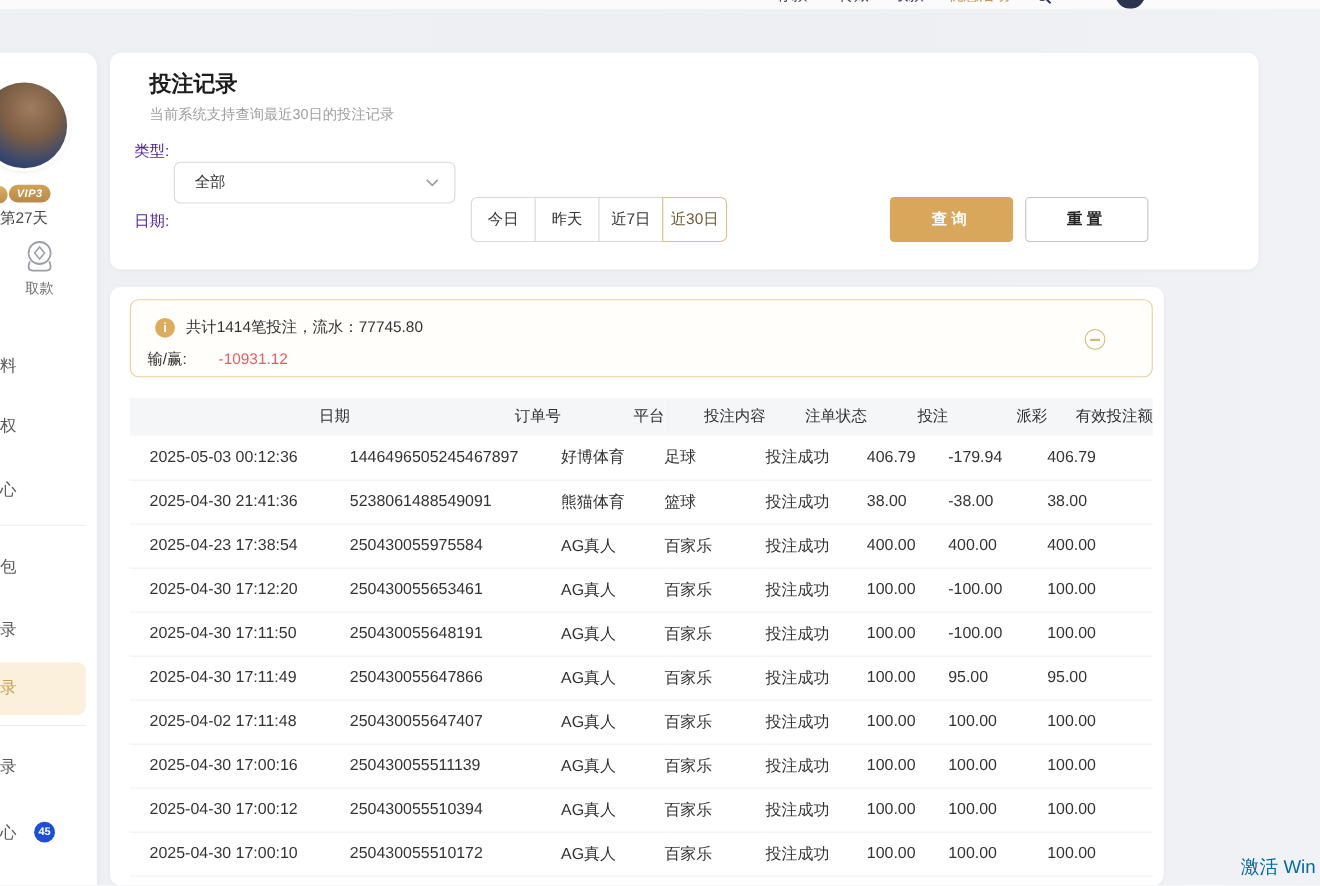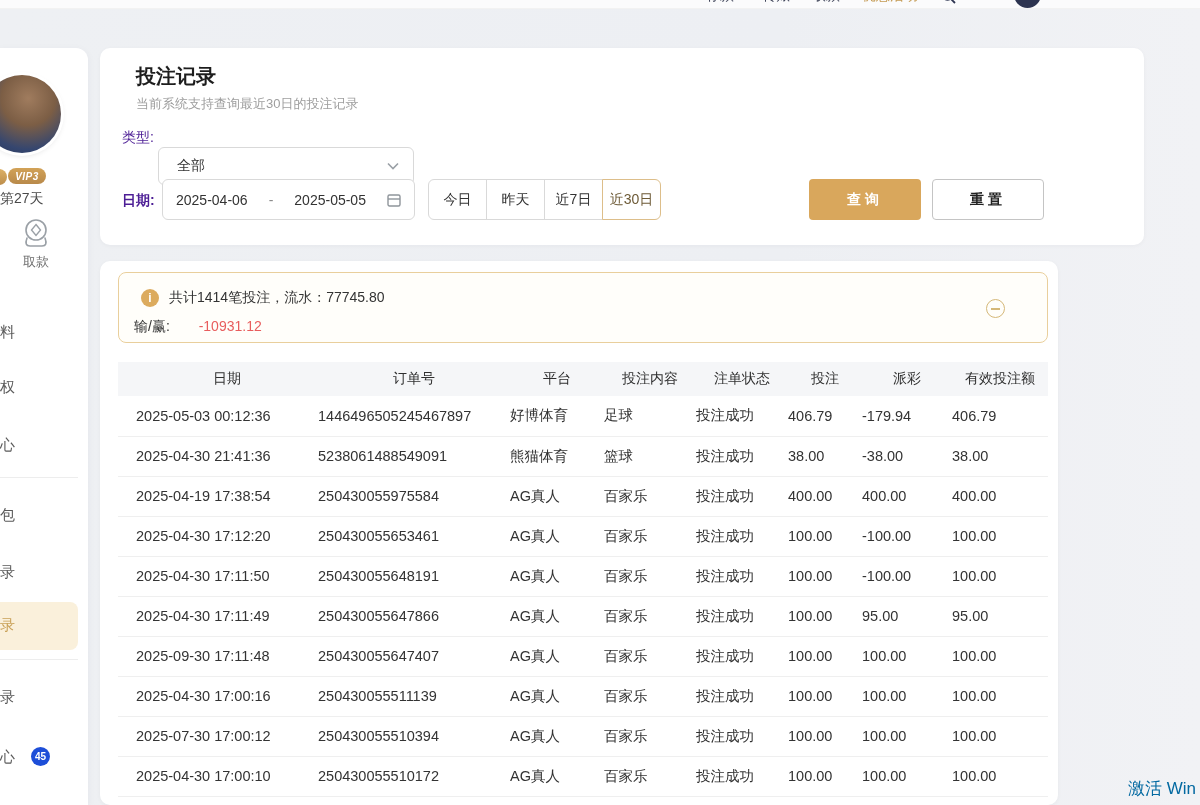--- a/index.html
+++ b/index.html
@@ -40,21 +40,21 @@
   
   .card { position:absolute; background:#fff; border-radius:10px; box-shadow:0 1px 4px rgba(20,30,60,.04); }
   .card-filters { left:100px; top:48px; width:1044px; height:197px; }
   .card-table   { left:100px; top:261px; width:958px; height:544px; overflow:hidden; }
 
   
   .page-title { position:absolute; left:36px; top:15px; font-size:20px; font-weight:bold; color:#1d1d1d; }
   .page-subtitle { position:absolute; left:36px; top:47px; font-size:13px; color:#9e9e9e; }
   .f-label { position:absolute; font-size:14px; color:#4c1d95; }
   .type-label { left:22px; top:81px; }
-  .date-label { left:22px; top:144px;font-weight:bold; }
+  .date-label { left:22px; top:144px; }
   .select-box { position:absolute; left:58px; top:71px; width:256px; height:38px; border:1px solid #d9d9d9; border-radius:6px;
     display:flex; align-items:center; justify-content:space-between; padding:0 14px 0 18px; font-size:14px; color:#333; background:#fff; cursor:pointer;margin-top:28px; }
   .date-box { position:absolute; left:62px; top:131px; width:253px; height:41px; border:1px solid #d9d9d9; border-radius:6px;
     display:flex; align-items:center; justify-content:space-between; padding:0 13px; font-size:14px; color:#333; background:#fff; cursor:pointer; }
   .quick-group { position:absolute; left:328px; top:131px; display:flex; }
   .qbtn { width:59px; height:41px; border:1px solid #d9d9d9; margin-left:-1px; background:#fff;
     display:flex; align-items:center; justify-content:center; font-size:14px; color:#333; cursor:pointer; }
   .qbtn:first-child { border-radius:6px 0 0 6px; margin-left:0; }
   .qbtn:last-child { border-radius:0 6px 6px 0; }
   .qbtn.active { border-color:#ddbe8a; color:#6d5a36; position:relative; z-index:2; }
@@ -68,21 +68,21 @@
   .sum-line1 { position:absolute; left:22px; top:16px; display:flex; align-items:center; gap:10px; font-size:14px; color:#333; }
   .info-i { width:18px; height:18px; border-radius:50%; background:#dcab5e; color:#fff; font-size:12px; font-weight:bold;
     display:flex; align-items:center; justify-content:center; }
   .sum-line2 { position:absolute; left:15px; top:45px; font-size:14px; color:#333; }
   .red { color:#e85d5d;margin-left:25px; }
   .minus-i { position:absolute; right:42px; top:26px; width:19px; height:19px; border-radius:50%; border:1.5px solid #d5b878; cursor:pointer; }
   .minus-i::after { content:""; position:absolute; left:4px; right:4px; top:50%; margin-top:-1px; height:2px; background:#d5b878; }
 
   
   .bet-table { position:absolute; left:18px; top:101px; width:930px; border-collapse:collapse; table-layout:fixed; }
-  .bet-table thead th { background:#f5f6f8; height:34px; font-size:14px; font-weight:normal; color:#2f2f2f; text-align:center; }
+  .bet-table thead th { background:#f5f6f8; height:34px; font-size:14px; font-weight:normal; color:#2f2f2f; text-align:right; }
   .bet-table td { height:40px; font-size:14.5px; color:#333; border-bottom:1px solid #efefef; text-align:left; white-space:nowrap; }
   .bet-table th:first-child, .bet-table td:first-child { padding-left:18px; }
 
   
   .watermark { position:absolute; left:1128px; top:777px; font-size:17px; color:#0369a1; white-space:nowrap; }
 
   svg { display:block; }
 </style>
 </head>
 <body>
@@ -136,29 +136,20 @@
 
   <div class="f-label type-label">类型:</div>
   <div class="select-box">
     <span>全部</span>
     <svg width="12" height="8" viewBox="0 0 12 8">
         <polyline points="1,1.5 6,6.5 11,1.5" fill="none" stroke="#9aa0a6" stroke-width="1.6"></polyline>
       </svg>
   </div>
 
   <div class="f-label date-label">日期:</div>
-  <div class="date-box">
-    <span>2025-04-06</span>
-    <span style="color:#8b8b8b">-</span>
-    <span>2025-05-05</span>
-    <svg width="14" height="14" viewBox="0 0 14 14">
-      <rect x="1" y="2" width="12" height="11" rx="1.5" fill="none" stroke="#8f959b" stroke-width="1.4"></rect>
-      <line x1="1" y1="6" x2="13" y2="6" stroke="#8f959b" stroke-width="1.4"></line>
-    </svg>
-  </div>
 
   <div class="quick-group">
     <div class="qbtn">今日</div>
     <div class="qbtn">昨天</div>
     <div class="qbtn">近7日</div>
     <div class="qbtn active">近30日</div>
   </div>
 
   <div class="btn btn-reset">重置</div>
   <div class="btn btn-search">查询</div>
@@ -218,21 +209,21 @@
           <td>5238061488549091</td>
           <td>熊猫体育</td>
           <td>篮球</td>
           <td>投注成功</td>
           <td>38.00</td>
           <td>-38.00</td>
           <td>38.00</td>
         </tr>
 
         <tr>
-          <td>2025-04-19 17:38:54</td>
+          <td>2025-04-23 17:38:54</td>
           <td>250430055975584</td>
           <td>AG真人</td>
           <td>百家乐</td>
           <td>投注成功</td>
           <td>400.00</td>
           <td class="red">400.00</td>
           <td>400.00</td>
         </tr>
 
         <tr>
@@ -262,21 +253,21 @@
           <td>250430055647866</td>
           <td>AG真人</td>
           <td>百家乐</td>
           <td>投注成功</td>
           <td>100.00</td>
           <td class="red">95.00</td>
           <td>95.00</td>
         </tr>
 
         <tr>
-          <td>2025-09-30 17:11:48</td>
+          <td>2025-04-02 17:11:48</td>
           <td>250430055647407</td>
           <td>AG真人</td>
           <td>百家乐</td>
           <td>投注成功</td>
           <td>100.00</td>
           <td class="red">100.00</td>
           <td>100.00</td>
         </tr>
 
         <tr>
@@ -284,21 +275,21 @@
           <td>250430055511139</td>
           <td>AG真人</td>
           <td>百家乐</td>
           <td>投注成功</td>
           <td>100.00</td>
           <td class="red">100.00</td>
           <td>100.00</td>
         </tr>
 
         <tr>
-          <td>2025-07-30 17:00:12</td>
+          <td>2025-04-30 17:00:12</td>
           <td>250430055510394</td>
           <td>AG真人</td>
           <td>百家乐</td>
           <td>投注成功</td>
           <td>100.00</td>
           <td class="red">100.00</td>
           <td>100.00</td>
         </tr>
 
         <tr>

